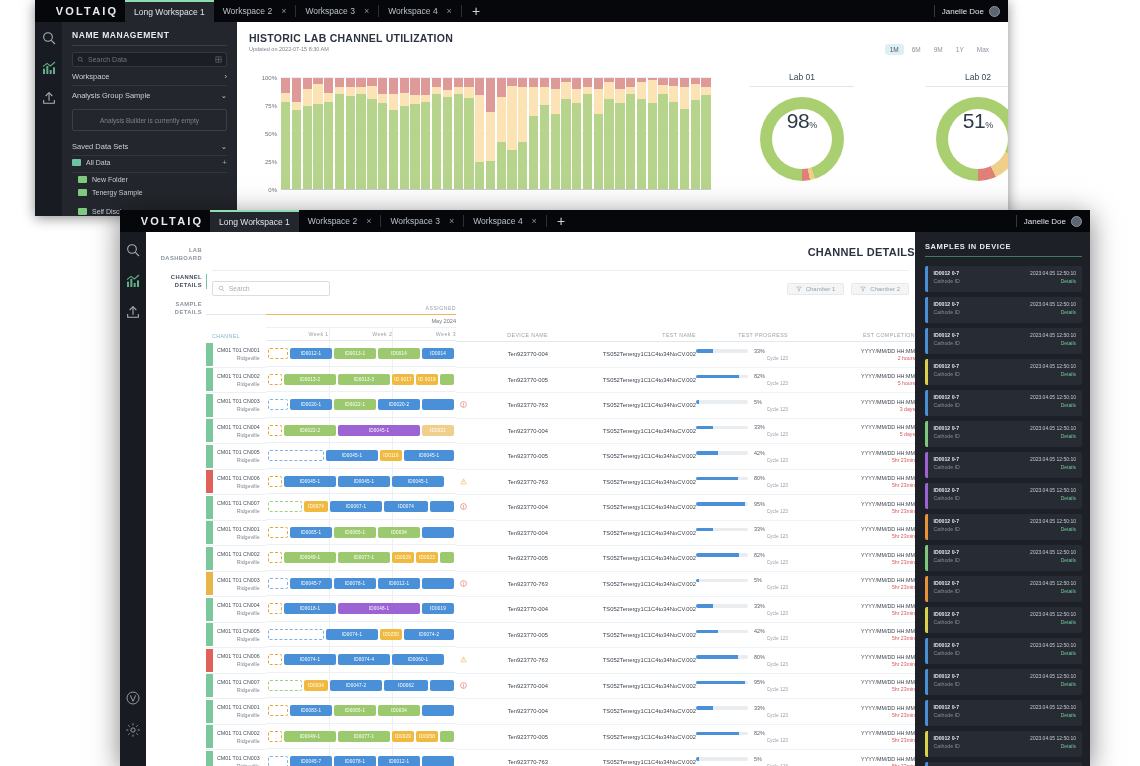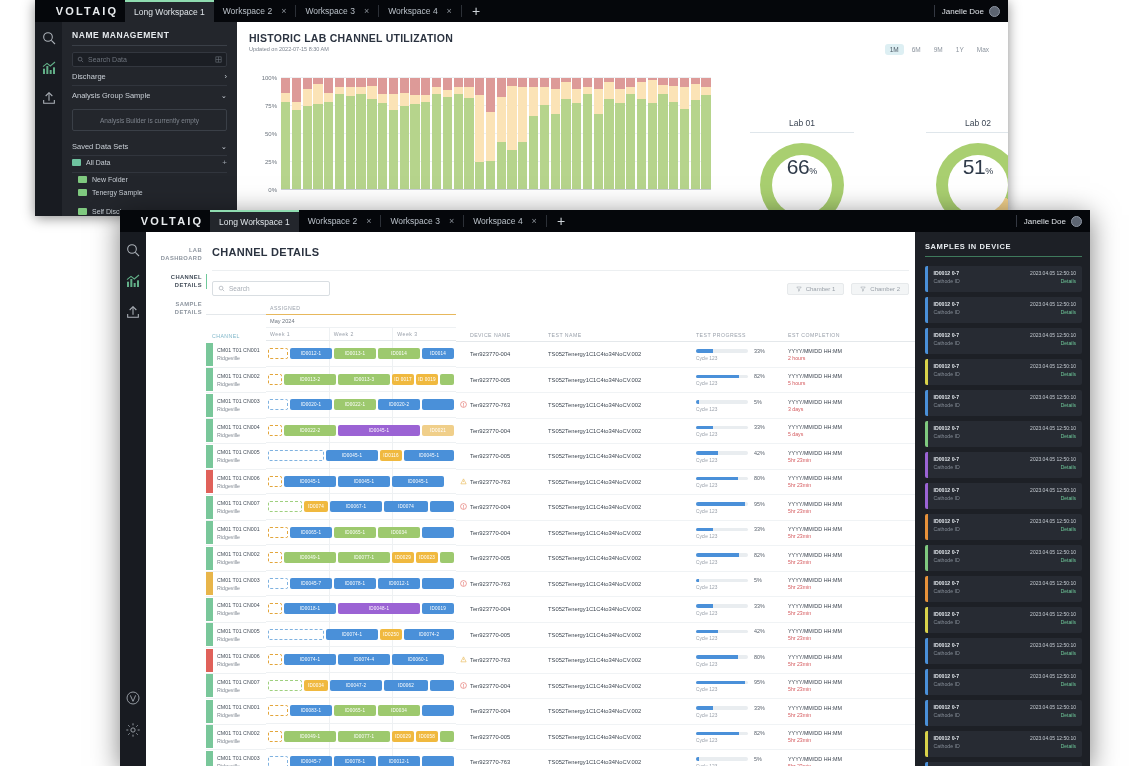--- a/index.html
+++ b/index.html
@@ -67,21 +67,21 @@
   .gl { position:absolute; left:0; right:0; height:1px; background:#edf0f2; }
   .bars { position:absolute; left:0; right:0; top:0; bottom:0; display:flex;
           align-items:flex-end; gap:1.5px; }
   .bar { flex:1; display:flex; flex-direction:column; justify-content:flex-end; height:100%; }
   .sg { width:100%; }
   .axline { position:absolute; left:0; right:0; bottom:0; height:1px; background:#c9ced4; }
   .xticks{position:absolute;left:34px;right:6px;bottom:6px;height:12px;}
 
   
   .gauges { position:absolute; left:505px; top:50px; display:flex; gap:56px; }
-  .gauge { width:120px; text-align:center;margin-top:46px; }
+  .gauge { width:120px; text-align:center; }
   .gauge .gt { font-size:8.5px; color:#3c4654; padding-bottom:4px;
                border-bottom:1px solid #dfe6eb; margin:0 8px 10px 8px;}
   .donut { width:84px; height:84px; border-radius:50%; margin:0 auto; position:relative; }
   .donut .hole { position:absolute; inset:12px; background:#fff; border-radius:50%;
                  display:flex; align-items:baseline; justify-content:center; }
   .donut .num { font-size:21px; color:#2f3a49; font-weight:400; letter-spacing:-.5px;}
   .donut .pc { font-size:9px; color:#2f3a49; }
 
   
   #frontwin { left:120px; top:210px; width:970px; height:556px;
@@ -91,21 +91,21 @@
            align-items:center; padding-top:10px; gap:15px; position:relative; }
   .railf .bottom { position:absolute; bottom:28px; display:flex; flex-direction:column;
                    gap:16px; align-items:center; }
   .contentf { flex:1; background:#fff; display:flex; }
   .subnav { width:60px; padding:14px 4px 0 0; text-align:right; }
   .subnav div { font-size:5.8px; color:#8d959f; letter-spacing:.4px; line-height:1.45;
                 margin-bottom:10px; position:relative; font-weight:600;}
   .subnav div.on { color:#444e5a; }
   .subnav div.on:after { content:""; position:absolute; right:-5px; top:1px; width:1.5px;
                          height:15px; background:#6fc99a;}
-  .mainf { flex:1; padding:14px 0 0 0; position:relative; }
+  .mainf { flex:1; padding:14px 0 0 0; position:relative;text-align:right; }
   .page-title { font-size:11px; font-weight:700; color:#2b3340; letter-spacing:.3px;
                 margin-left:6px; }
   .toolbar { display:flex; align-items:center; margin:12px 6px 0 6px;
              border-top:1px solid #eceff1; padding-top:10px; }
   .srch { width:118px; height:15px; border:1px solid #d9dee2; border-radius:2px;
           display:flex; align-items:center; gap:4px; padding:0 5px; }
   .srch .ph { font-size:6.5px; color:#a8aeb6; }
   .chips { margin-left:auto; display:flex; gap:7px; }
   .chip { display:flex; align-items:center; gap:4px; background:#f3f5f6;
           border:1px solid #e6e9eb; border-radius:2px; padding:2px 8px;
@@ -230,21 +230,21 @@
               <line x1="15.5" y1="15.5" x2="21" y2="21"></line>
             </svg>
         <span class="ph">Search Data</span>
         <svg width="7" height="7" viewBox="0 0 24 24" stroke="#6d737c" fill="none" stroke-width="2">
               <rect x="3" y="3" width="18" height="18"></rect>
               <line x1="3" y1="12" x2="21" y2="12"></line>
               <line x1="12" y1="3" x2="12" y2="21"></line>
             </svg>
       </div>
       <div class="dmrow">
-        <span>Discharge</span>
+        <span>Workspace</span>
         <span>›</span>
       </div>
       <div class="dmrow" style="border-bottom:none">
         <span>Analysis Group Sample</span>
         <span>⌄</span>
       </div>
       <div class="emptybox">
         <span>Analysis Builder is currently empty</span>
       </div>
       <div class="dmrow">
@@ -499,21 +499,21 @@
               </div>
               <div class="axline"></div>
             </div>
         <div class="xticks"></div>
       </div>
       <div class="gauges" id="gauge-list">
             <div class="gauge">
               <div class="gt">Lab 01</div>
               <div class="donut" style="background: conic-gradient(from 180deg, rgb(169, 207, 112) 0deg, rgb(169, 207, 112) 342deg, rgb(240, 207, 138) 342deg, rgb(240, 207, 138) 349.2deg, rgb(223, 129, 120) 349.2deg, rgb(223, 129, 120) 360deg);">
                 <div class="hole">
-                  <span class="num">66</span>
+                  <span class="num">98</span>
                   <span class="pc">%</span>
                 </div>
               </div>
             </div>
             <div class="gauge">
               <div class="gt">Lab 02</div>
               <div class="donut" style="background: conic-gradient(from 180deg, rgb(169, 207, 112) 0deg, rgb(169, 207, 112) 295.2deg, rgb(240, 207, 138) 295.2deg, rgb(240, 207, 138) 334.8deg, rgb(223, 129, 120) 334.8deg, rgb(223, 129, 120) 360deg);">
                 <div class="hole">
                   <span class="num">51</span>
                   <span class="pc">%</span>

